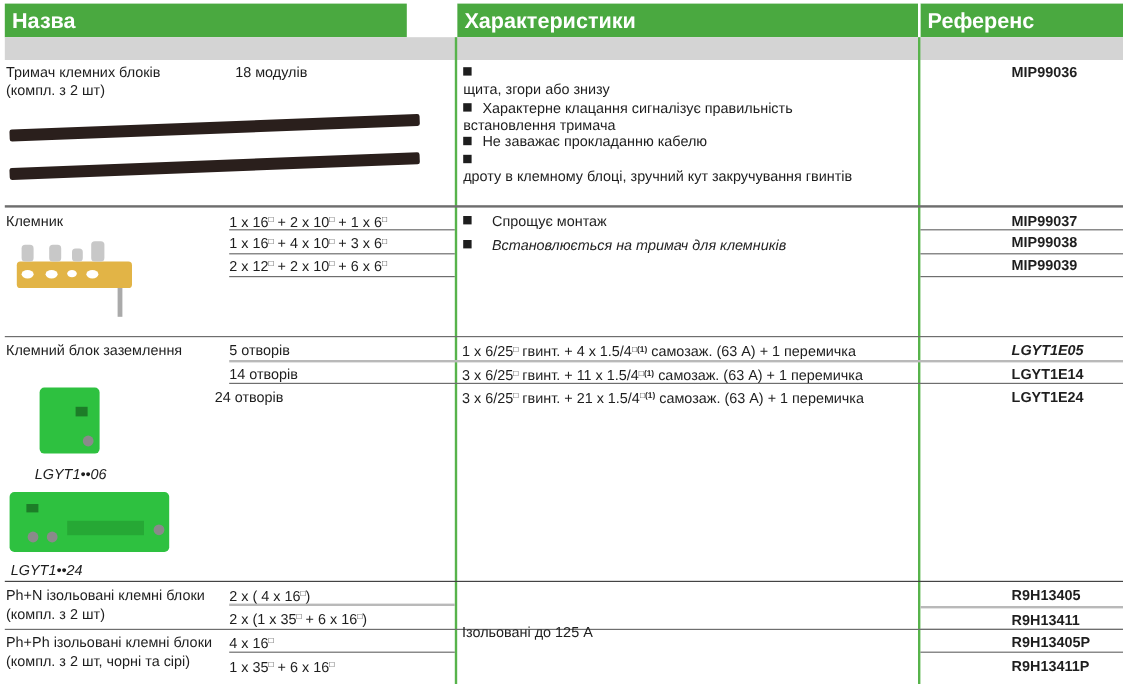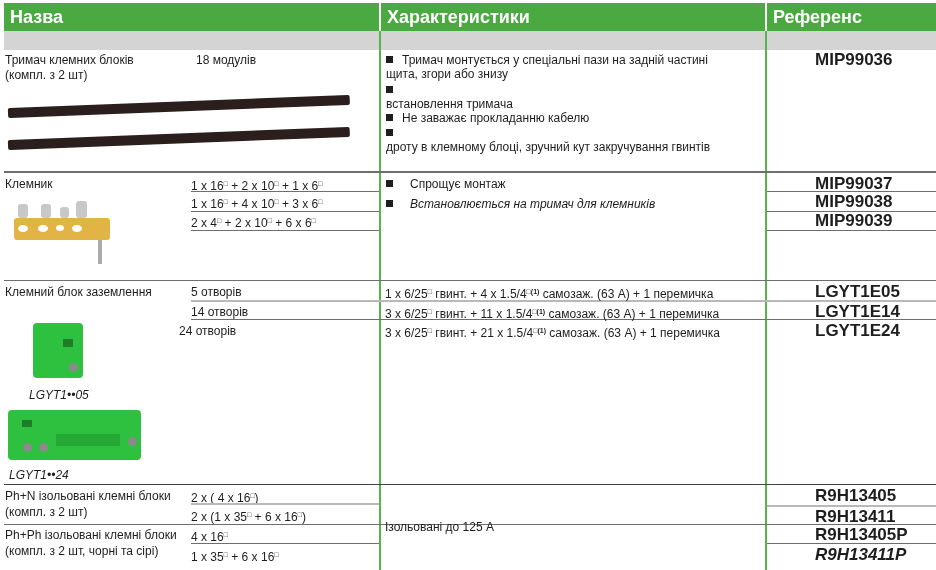--- a/index.html
+++ b/index.html
@@ -5,58 +5,58 @@
   html, body { margin:0; padding:0; background:#ffffff; }
   body { width:936px; height:570px; position:relative; overflow:hidden;
          font-family:"Liberation Sans", "DejaVu Sans", sans-serif; color:#1e1e1e; }
   .abs { position:absolute; }
   .hdr { position:absolute; top:3px; height:28px; background:#4aa940; color:#fff;
          font-weight:bold; font-size:18px; line-height:28px; padding-left:6px; box-sizing:border-box; }
   .band { position:absolute; top:31px; height:19px; background:#d4d4d4; }
   .vsep { position:absolute; width:2px; background:#57b34b; }
   .vsep-w { position:absolute; width:2px; background:#ffffff; }
   .t { position:absolute; font-size:12px; line-height:14px; white-space:nowrap; }
-  .ref { position:absolute; font-size:17px; line-height:14px; font-weight:bold; white-space:nowrap; left:776px;padding-left:39px; }
+  .ref { position:absolute; font-size:12px; line-height:14px; font-weight:bold; white-space:nowrap; left:804px;padding-left:39px; }
   .hl { position:absolute; height:1px; background:#6e6e6e; }
   .hl2 { position:absolute; height:2px; background:#6e6e6e; }
   .hll { position:absolute; height:1px; background:#b9b9b9; }
   .bul { display:inline-block; width:7px; height:7px; background:#1e1e1e; margin-right:9px; vertical-align:1px; }
   .bulrow { position:absolute; left:386px; font-size:12px; line-height:14px; width:370px; }
   .sq { font-size:7px; vertical-align:4px; }
   .sup { font-size:7px; vertical-align:4px; font-weight:bold; }
   .cap { position:absolute; font-size:12px; font-style:italic; }
   .rail { position:absolute; height:10px; background:#2a1f1c; border-radius:2px; transform-origin:left center; }
 </style>
 </head>
 <body>
 
-<div class="hdr" style="left:4px;width:375px;">Назва</div>
+<div class="hdr" style="left:4px;width:335px;">Назва</div>
 <div class="hdr" style="left:381px;width:384px;">Характеристики</div>
 <div class="hdr" style="left:767px;width:169px;">Референс</div>
 <div class="vsep-w" style="left:379px;top:3px;height:28px;"></div>
 <div class="vsep-w" style="left:765px;top:3px;height:28px;"></div>
 
 <div class="band" style="left:4px;width:932px;"></div>
 
 <div class="vsep" style="left:379px;top:31px;height:539px;"></div>
 <div class="vsep" style="left:765px;top:31px;height:539px;"></div>
 
 <div class="t" style="left:5px;top:53px;">Тримач клемних блоків</div>
 <div class="t" style="left:5px;top:68px;">(компл. з 2 шт)</div>
 <div class="t" style="left:196px;top:53px;">18 модулів</div>
 <div class="abs" style="left:8px;top:90px;width:340px;height:70px;">
   <div class="rail" style="left:0;top:18px;width:342px;transform:rotate(-2.2deg);"></div>
   <div class="rail" style="left:0;top:50px;width:342px;transform:rotate(-2.2deg);"></div>
 </div>
 
 <div class="bulrow" style="top:53px;">
-  <span class="bul"></span><span>Тримач монтується у спеціальні пази на задній частині</span><br><span>щита, згори або знизу</span>
+  <span class="bul"></span><br><span>щита, згори або знизу</span>
 </div>
 <div class="bulrow" style="top:83px;">
-  <span class="bul"></span><br><span>встановлення тримача</span>
+  <span class="bul"></span><span>Характерне клацання сигналізує правильність</span><br><span>встановлення тримача</span>
 </div>
 <div class="bulrow" style="top:111px;">
   <span class="bul"></span><span>Не заважає прокладанню кабелю</span>
 </div>
 <div class="bulrow" style="top:126px;">
   <span class="bul"></span><br><span>дроту в клемному блоці, зручний кут закручування гвинтів</span>
 </div>
 <div class="ref" style="top:53px;">MIP99036</div>
 
 <div class="hl2" style="left:4px;top:171px;width:932px;"></div>
@@ -72,21 +72,21 @@
   <div class="abs" style="left:33px;top:6px;width:10px;height:14px;background:#c8c8c8;border-radius:3px;"></div>
   <div class="abs" style="left:52px;top:9px;width:9px;height:11px;background:#c8c8c8;border-radius:3px;"></div>
   <div class="abs" style="left:68px;top:3px;width:11px;height:17px;background:#c8c8c8;border-radius:3px;"></div>
   <div class="abs" style="left:90px;top:42px;width:4px;height:24px;background:#aaa;"></div>
 </div>
 
 <div class="t" style="left:191px;top:177px;"><span>1 x 16</span><span class="sq">□</span><span> + 2 x 10</span><span class="sq">□</span><span> + 1 x 6</span><span class="sq">□</span></div>
 <div class="hl" style="left:191px;top:191px;width:188px;"></div>
 <div class="t" style="left:191px;top:195px;"><span>1 x 16</span><span class="sq">□</span><span> + 4 x 10</span><span class="sq">□</span><span> + 3 x 6</span><span class="sq">□</span></div>
 <div class="hl" style="left:191px;top:211px;width:188px;"></div>
-<div class="t" style="left:191px;top:214px;"><span>2 x 4</span><span class="sq">□</span><span> + 2 x 10</span><span class="sq">□</span><span> + 6 x 6</span><span class="sq">□</span></div>
+<div class="t" style="left:191px;top:214px;"><span>2 x 12</span><span class="sq">□</span><span> + 2 x 10</span><span class="sq">□</span><span> + 6 x 6</span><span class="sq">□</span></div>
 <div class="hl" style="left:191px;top:230px;width:188px;"></div>
 
 <div class="bulrow" style="top:177px;">
   <span class="bul"></span><span style="margin-left:8px">Спрощує монтаж</span>
 </div>
 <div class="bulrow" style="top:197px;font-style:italic;">
   <span class="bul"></span><span style="margin-left:8px">Встановлюється на тримач для клемників</span>
 </div>
 
 <div class="ref" style="top:177px;">MIP99037</div>
@@ -96,41 +96,41 @@
 <div class="ref" style="top:214px;">MIP99039</div>
 <div class="hl" style="left:767px;top:230px;width:169px;"></div>
 
 <div class="hl" style="left:4px;top:280px;width:932px;"></div>
 
 <div class="t" style="left:5px;top:285px;">Клемний блок заземлення</div>
 <div class="abs" style="left:33px;top:323px;width:50px;height:55px;background:#2ec140;border-radius:4px;">
   <div class="abs" style="left:30px;top:16px;width:10px;height:8px;background:#1d7d28;"></div>
   <div class="abs" style="left:36px;top:40px;width:9px;height:9px;background:#8a8a8a;border-radius:50%;"></div>
 </div>
-<div class="cap" style="left:29px;top:388px;">LGYT1••05</div>
+<div class="cap" style="left:29px;top:388px;">LGYT1••06</div>
 <div class="abs" style="left:8px;top:410px;width:133px;height:50px;background:#2ec140;border-radius:4px;">
   <div class="abs" style="left:14px;top:10px;width:10px;height:7px;background:#1d7d28;"></div>
   <div class="abs" style="left:15px;top:33px;width:9px;height:9px;background:#8a8a8a;border-radius:50%;"></div>
   <div class="abs" style="left:31px;top:33px;width:9px;height:9px;background:#8a8a8a;border-radius:50%;"></div>
   <div class="abs" style="left:120px;top:27px;width:9px;height:9px;background:#8a8a8a;border-radius:50%;"></div>
   <div class="abs" style="left:48px;top:24px;width:64px;height:12px;background:#26a835;"></div>
 </div>
 <div class="cap" style="left:9px;top:468px;">LGYT1••24</div>
 
 <div class="t" style="left:191px;top:285px;">5 отворів</div>
 <div class="hll" style="left:191px;top:300px;width:745px;height:2px;"></div>
 <div class="t" style="left:191px;top:305px;">14 отворів</div>
 <div class="hl" style="left:191px;top:319px;width:745px;"></div>
 <div class="t" style="left:179px;top:324px;">24 отворів</div>
 
 <div class="t" style="left:385px;top:285px;"><span>1 x 6/25</span><span class="sq">□</span><span> гвинт. + 4 x 1.5/4</span><span class="sq">□</span><span class="sup">(1)</span><span> самозаж. (63 A) + 1 перемичка</span></div>
 <div class="t" style="left:385px;top:305px;"><span>3 x 6/25</span><span class="sq">□</span><span> гвинт. + 11 x 1.5/4</span><span class="sq">□</span><span class="sup">(1)</span><span> самозаж. (63 A) + 1 перемичка</span></div>
 <div class="t" style="left:385px;top:324px;"><span>3 x 6/25</span><span class="sq">□</span><span> гвинт. + 21 x 1.5/4</span><span class="sq">□</span><span class="sup">(1)</span><span> самозаж. (63 A) + 1 перемичка</span></div>
 
-<div class="ref" style="top:285px;">LGYT1E05</div>
+<div class="ref" style="top:285px;font-style:italic;">LGYT1E05</div>
 <div class="ref" style="top:305px;">LGYT1E14</div>
 <div class="ref" style="top:324px;">LGYT1E24</div>
 
 <div class="hl" style="left:4px;top:484px;width:932px;background:#444;"></div>
 
 <div class="t" style="left:5px;top:489px;">Ph+N ізольовані клемні блоки</div>
 <div class="t" style="left:5px;top:505px;">(компл. з 2 шт)</div>
 <div class="hl" style="left:4px;top:524px;width:932px;"></div>
 <div class="t" style="left:5px;top:528px;">Ph+Ph ізольовані клемні блоки</div>
 <div class="t" style="left:5px;top:544px;">(компл. з  2 шт, чорні та сірі)</div>
@@ -143,13 +143,13 @@
 <div class="t" style="left:191px;top:548px;"><span>1 x 35</span><span class="sq">□</span><span> + 6 x 16</span><span class="sq">□</span></div>
 
 <div class="t" style="left:385px;top:489px;margin-top:31px;">Ізольовані до 125 A</div>
 
 <div class="ref" style="top:489px;">R9H13405</div>
 <div class="hll" style="left:767px;top:505px;width:169px;height:2px;"></div>
 <div class="ref" style="top:510px;">R9H13411</div>
 <div class="hl" style="left:767px;top:524px;width:169px;"></div>
 <div class="ref" style="top:528px;">R9H13405P</div>
 <div class="hl" style="left:767px;top:543px;width:169px;"></div>
-<div class="ref" style="top:548px;font-style:italic;">R9H13411P</div>
+<div class="ref" style="top:548px;">R9H13411P</div>
 
 </body></html>

